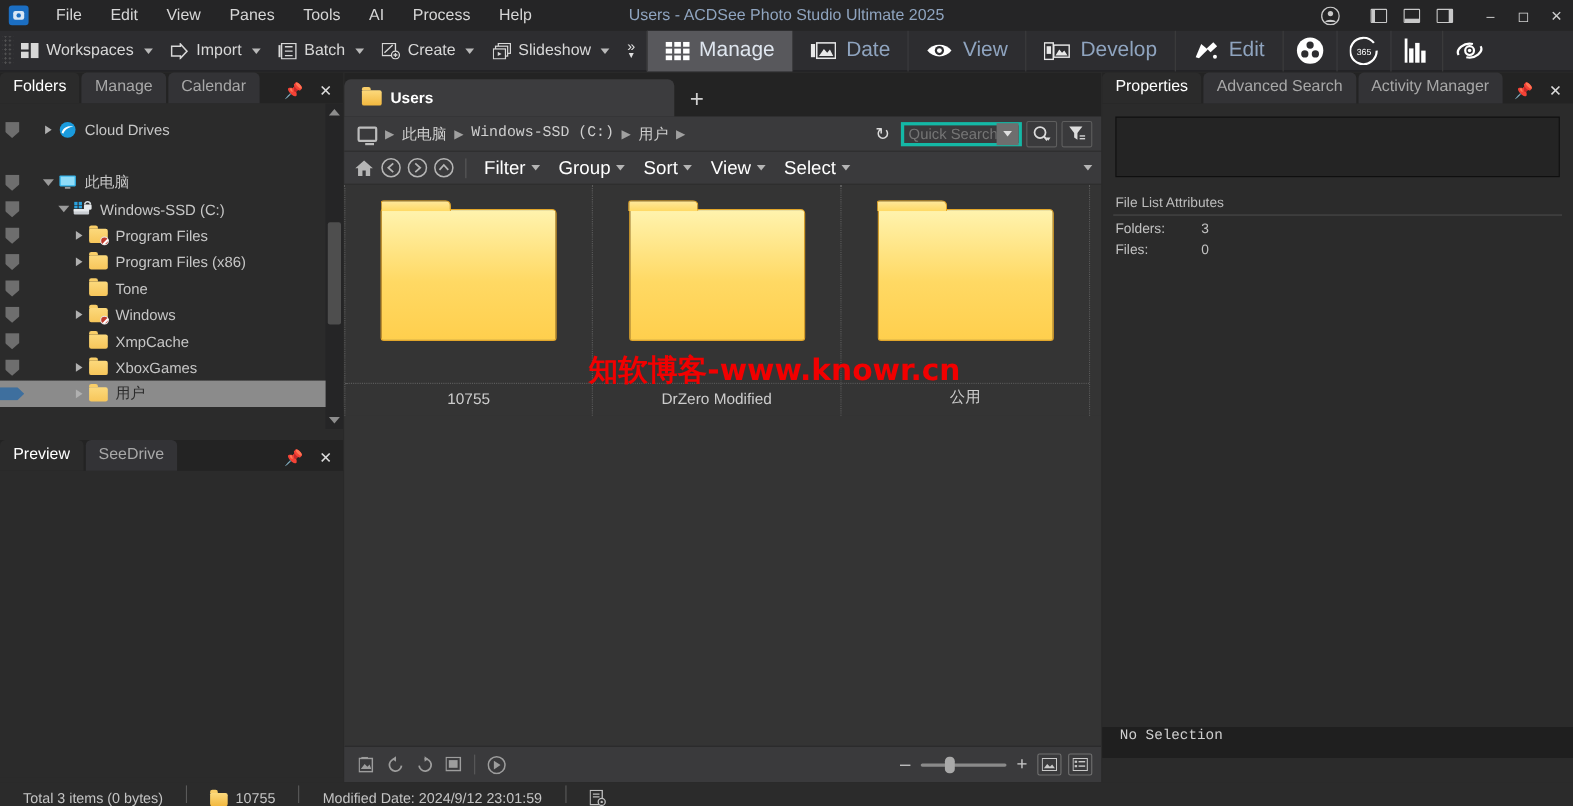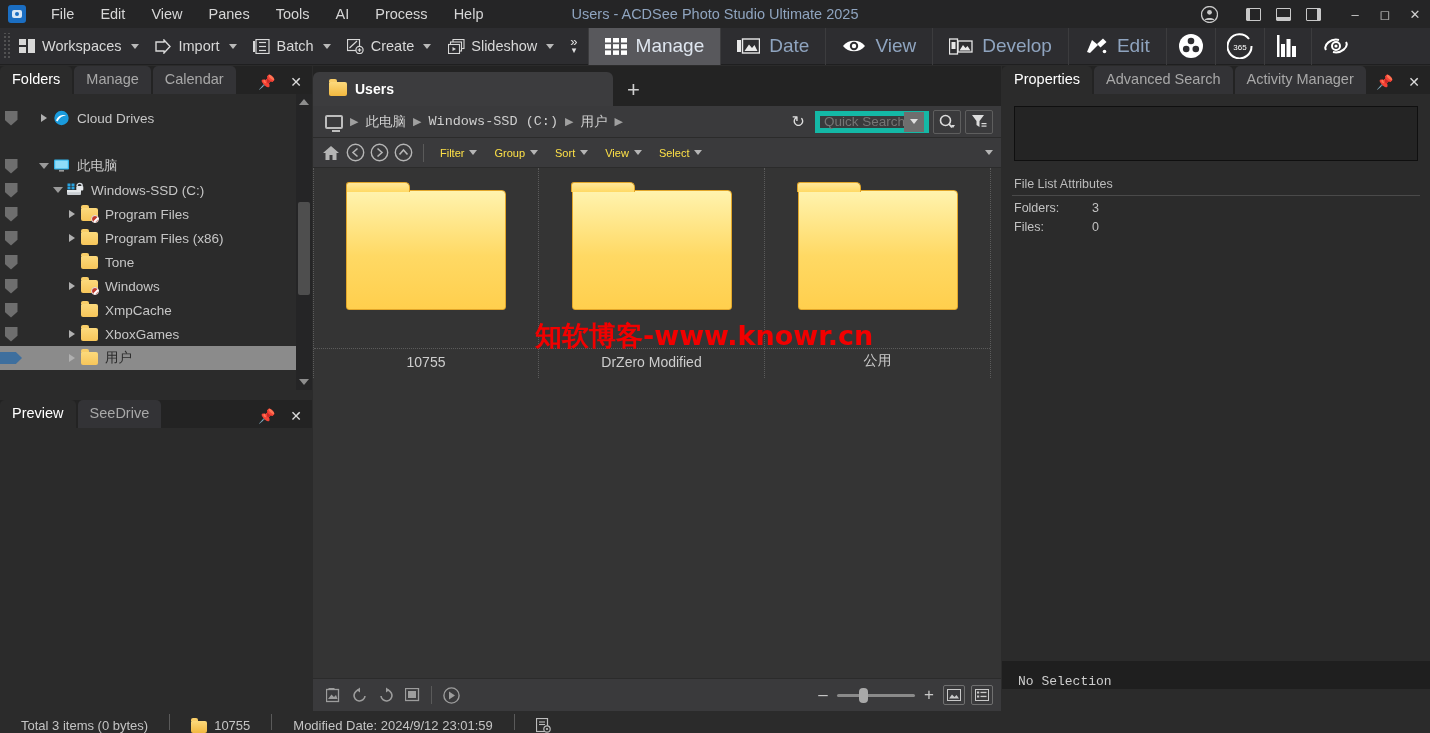--- a/index.html
+++ b/index.html
@@ -142,30 +142,30 @@
   .newtab { color:#cfcfcf; font-size:22px; padding:0 14px 6px; line-height:20px;}
 
   .crumbbar { height:32px; background:#3a3a3c; display:flex; align-items:center; padding:0 4px; gap:0; border-bottom:1px solid #2b2b2b;}
   .monitor { width:18px;height:14px;border:2px solid #bdbdbd;border-radius:2px;margin:0 4px 0 8px; position:relative;}
   .monitor::after{content:"";position:absolute;left:5px;bottom:-5px;width:8px;height:2px;background:#bdbdbd;}
   .crumb { color:#cfcfcf; font-size:13.5px; font-family:"Liberation Mono", monospace; padding:2px 4px; }
   .crumb.cjk { font-family:"DejaVu Sans", sans-serif; }
   .csep { color:#a0a0a0; font-size:11px; padding:0 3px;}
   .crumb-right { margin-left:auto; display:flex; align-items:center; gap:4px; padding-right:4px;}
   .refresh { color:#dcdcdc; font-size:16px; padding:0 6px;}
-  .qsearch { display:flex; align-items:center; height:22px; background:#3a3a3c; border:5px solid #14b8a6;}
+  .qsearch { display:flex; align-items:center; height:22px; background:#3a3a3c; border:3px solid #14b8a6;}
   .qsearch input {
     width:84px; height:20px; background:transparent; border:none; outline:none;
     color:#9fb4cf; font-size:13.5px; padding-left:4px; font-family:"Liberation Sans",sans-serif;
   }
   .qs-drop { width:20px;height:20px; background:#6e6e6e; display:flex;align-items:center;justify-content:center;}
   .sq-btn { width:28px;height:24px; border:1px solid #5e5e5e; border-radius:2px; display:flex;align-items:center;justify-content:center; color:#dcdcdc;}
 
   .filterbar { height:30px; background:#3a3a3c; display:flex; align-items:center; gap:0; padding-left:6px; border-bottom:1px solid #2b2b2b;}
-  .fbtn { color:#fde047; font-size:11px; display:flex; align-items:center; padding:2px 2px 2px 8px;}
+  .fbtn { color:#ffffff; font-size:17px; display:flex; align-items:center; padding:2px 2px 2px 8px;}
   .navico { width:24px;height:24px;display:flex;align-items:center;justify-content:center;color:#b5b5b5;}
   .vdiv { width:1px; height:18px; background:#5a5a5a; margin:0 8px;}
   .fb-caret{width:0;height:0;border-left:4px solid transparent;border-right:4px solid transparent;border-top:5px solid #b5b5b5; margin:0 7px 0 5px;}
   .fbar-caret{ margin-left:auto; margin-right:8px; }
 
   .thumbs { position:relative; height:210px; background:#343434; display:flex; }
   .thumb-cell {
     width:226px; height:210px; display:flex; flex-direction:column; align-items:center; justify-content:flex-start;
     border-right:1px dotted #5b5b5b; position:relative;
   }
@@ -202,21 +202,21 @@
   .rtabs { display:flex; align-items:flex-end; height:28px; background:#232323;}
   .rbox {
     margin:12px 12px 0 12px; height:55px; background:#242424; border:1px solid #0f0f0f;
   }
   .rsec-title { margin:16px 0 0 12px; color:#bcbcbc; font-size:12.5px;}
   .rhr { margin:4px 10px 0 10px; border-top:1px solid #4a4a4a;}
   .rrow { display:flex; font-size:12.5px; color:#c2c2c2; padding:5px 0 0 12px;}
   .rrow .k { width:78px; }
   .rrow .v { color:#c2c2c2;}
 
-  .nosel-wrap { position:absolute; left:0; bottom:22px; width:428px; height:28px; background:#1f1f1f; display:flex; align-items:flex-end;}
+  .nosel-wrap { position:absolute; left:0; bottom:22px; width:428px; height:28px; background:#1f1f1f; display:flex; align-items:flex-start;}
   .nosel {
     color:#cfcfcf; font-size:13px; font-family:"Liberation Mono", monospace; padding-left:16px;
   }
   .nosel-tag { position:relative; }
 
   
   .statusbar {
     position:absolute; left:0; bottom:0; width:1430px; height:22px; background:#2b2b2b;
     display:flex; align-items:center; color:#c4c4c4; font-size:13px;
   }

